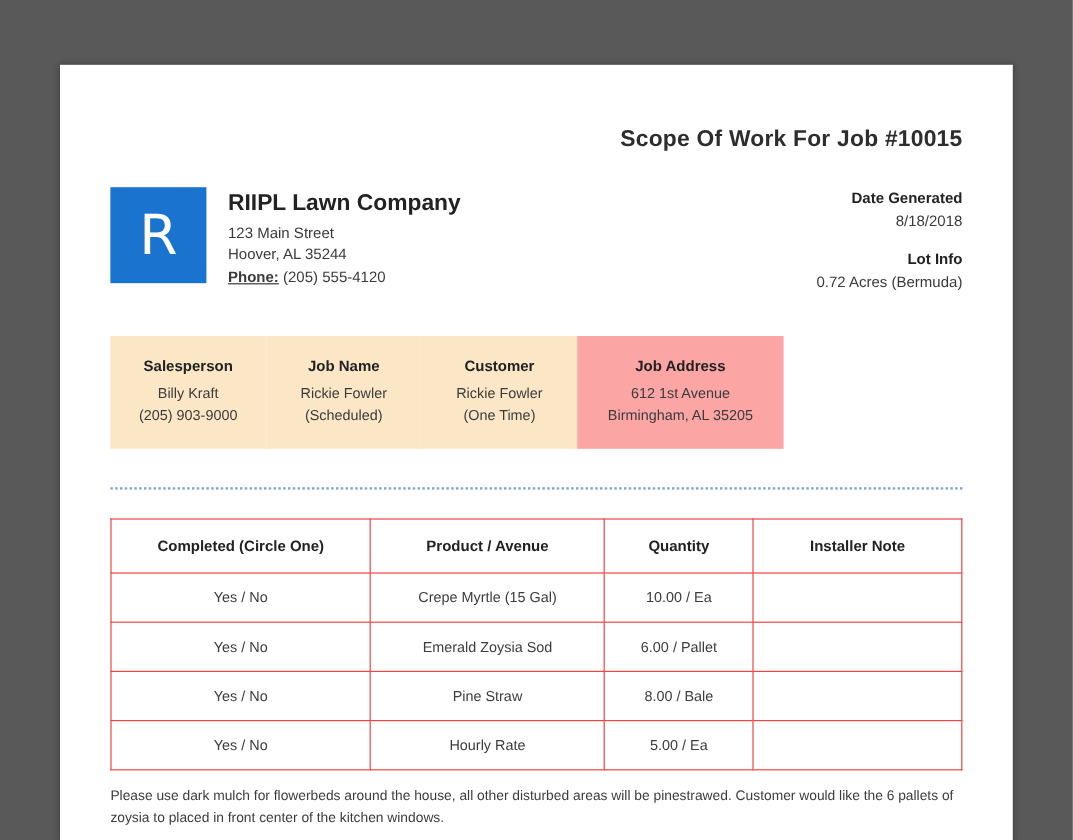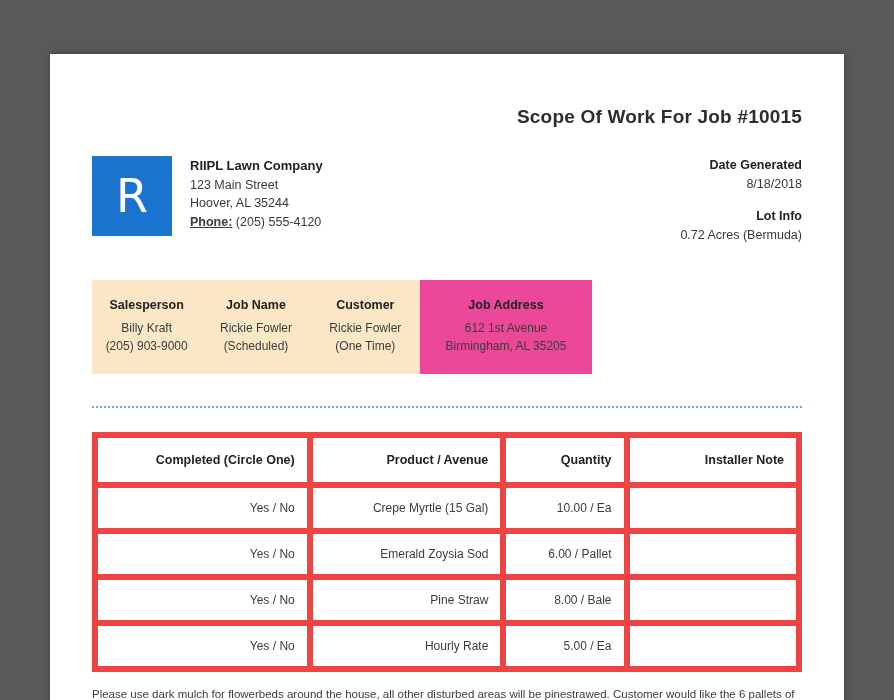--- a/index.html
+++ b/index.html
@@ -60,21 +60,21 @@
     line-height: 1;
   }
   .company {
     margin-left: 18px;
     font-size: 12.5px;
     color: #3a3a3a;
     line-height: 1.5;
   }
   .company .name {
     font-weight: bold;
-    font-size: 13px;
+    font-size: 19px;
     color: #222;
   }
   .company .phone-label {
     text-decoration: underline;
     font-weight: bold;
   }
   .meta {
     margin-left: auto;
     text-align: right;
     font-size: 12.5px;
@@ -86,33 +86,33 @@
     color: #222;
   }
   .meta .gap {
     height: 12px;
   }
 
   
   .summary {
     display: flex;
     margin-top: 34px;
-    width: 500px;
+    width: 561px;
   }
   .sum-cell {
     background: #fbe7c6;
     padding: 16px 6px 18px;
     text-align: center;
     font-size: 12px;
     color: #3b3b3b;
     line-height: 1.55;
     flex: 1 1 0;
   }
   .sum-cell.highlight {
-    background: #ec4899;
+    background: #fca5a5;
     flex: 0 0 152px;
     padding-left: 10px;
     padding-right: 10px;
   }
   .sum-cell .sum-title {
     font-weight: bold;
     color: #222;
     font-size: 12.5px;
     display: block;
     margin-bottom: 4px;
@@ -126,22 +126,22 @@
 
   
   table.items {
     width: 100%;
     border-collapse: collapse;
     margin-top: 24px;
     font-size: 12px;
     color: #3c3c3c;
   }
   table.items th, table.items td {
-    border: 6px solid #ef4444;
-    text-align: right;
+    border: 1px solid #ef4444;
+    text-align: center;
     padding: 13px 12px;
   }
   table.items th {
     font-weight: bold;
     color: #222;
     font-size: 12.5px;
     padding-top: 15px;
     padding-bottom: 15px;
   }
   .col-a { width: 30.5%; }

